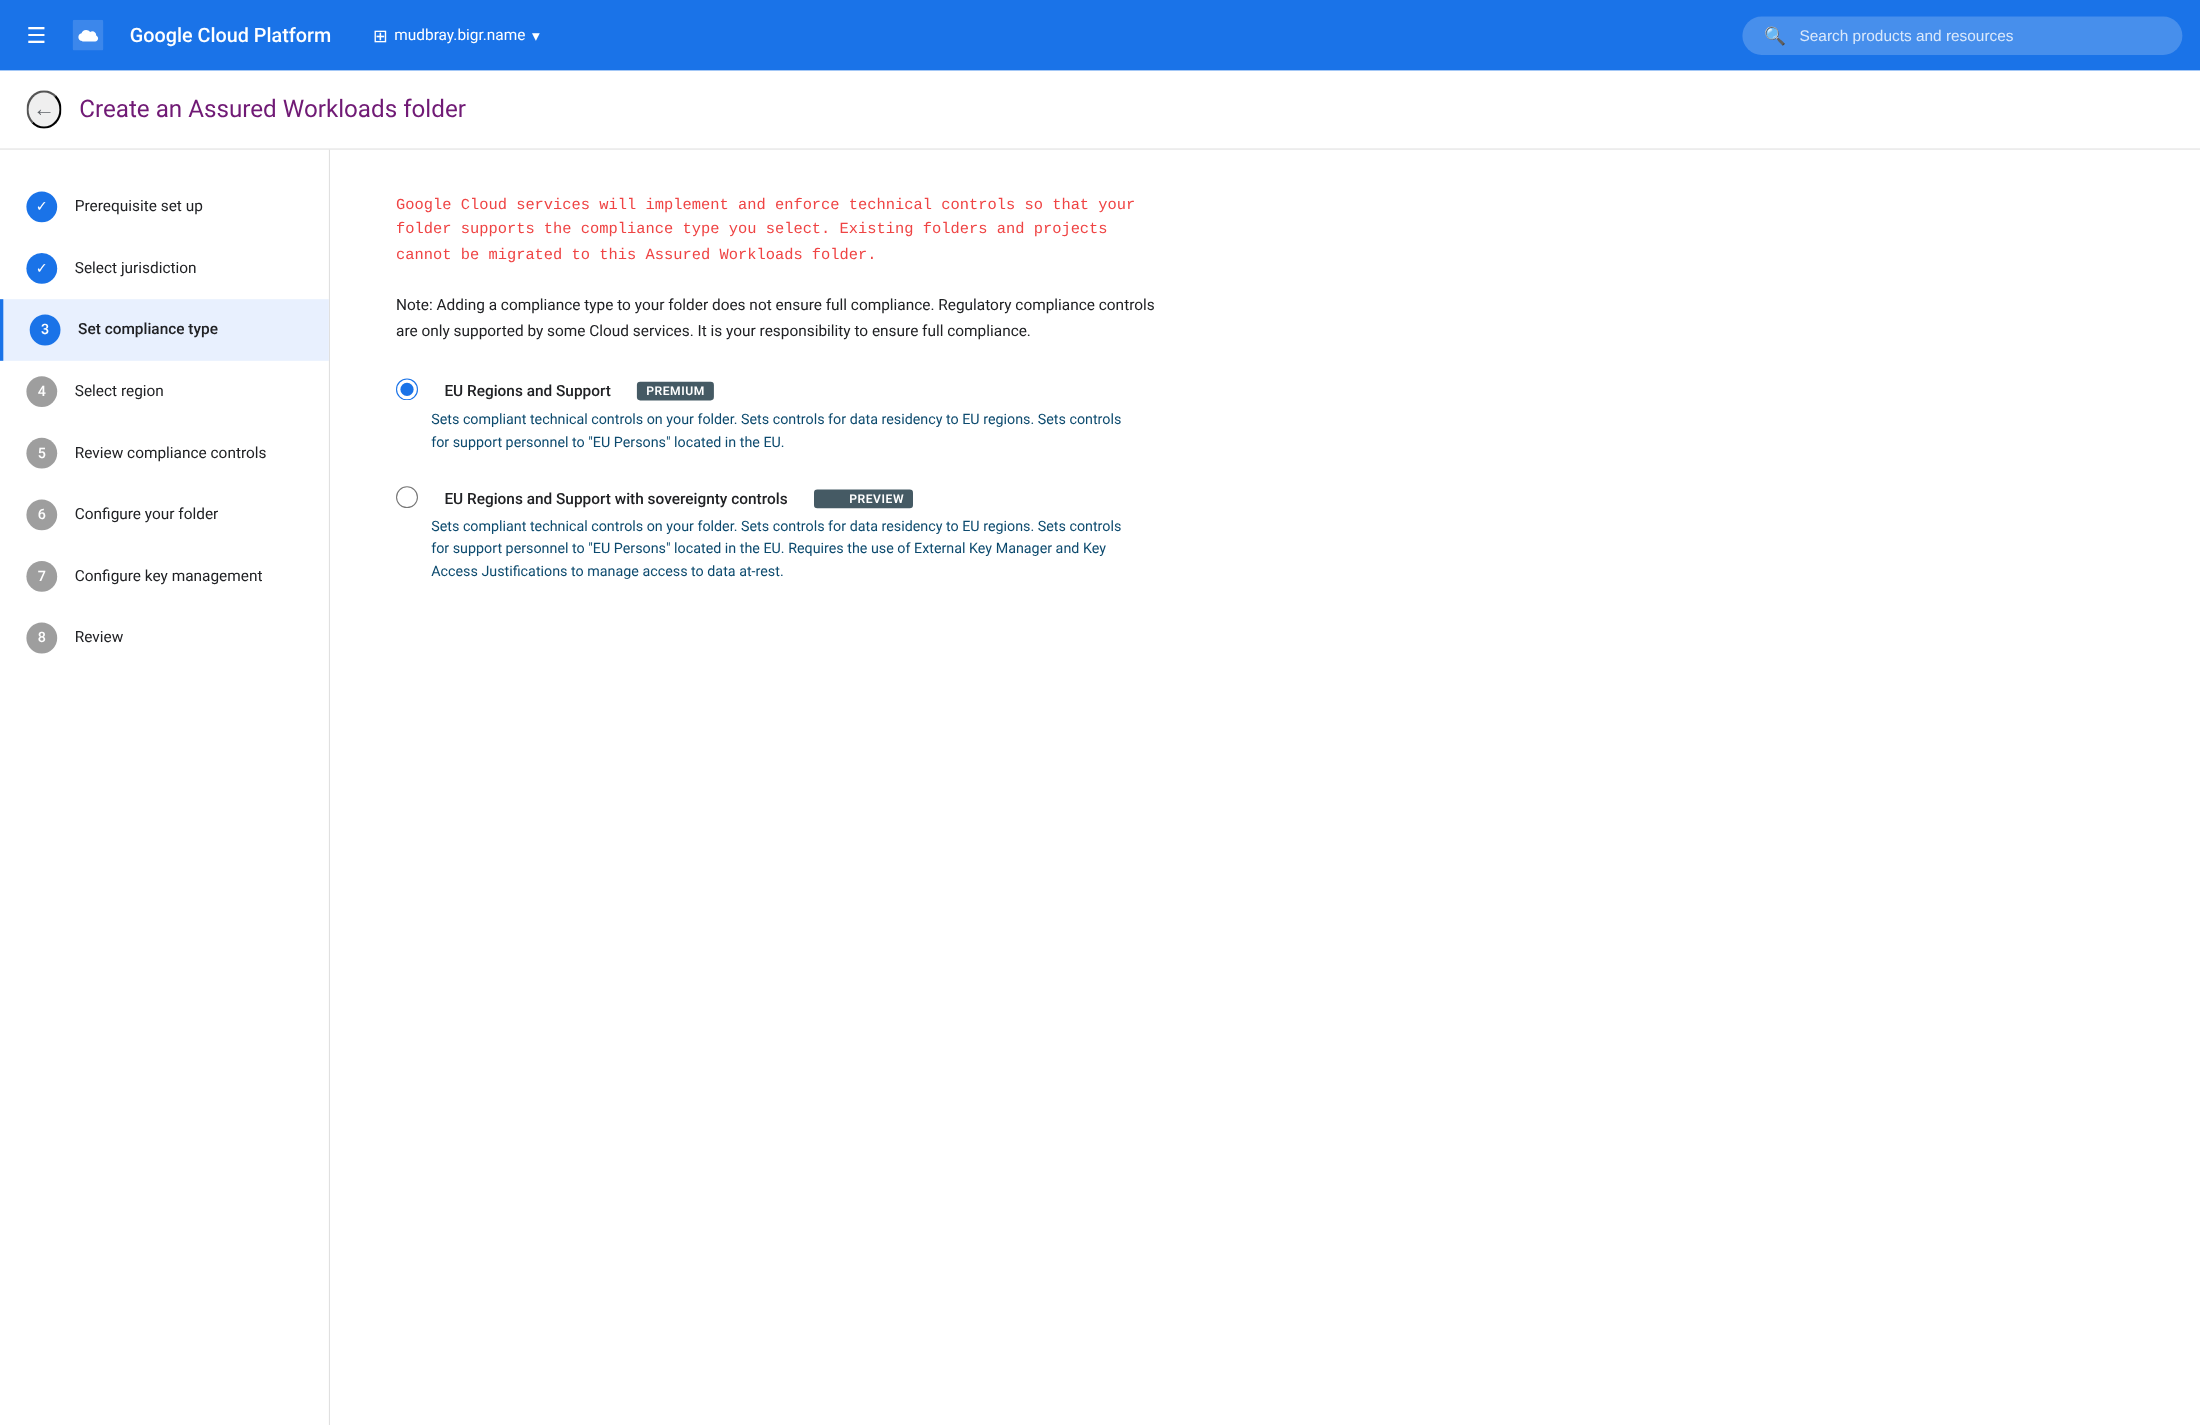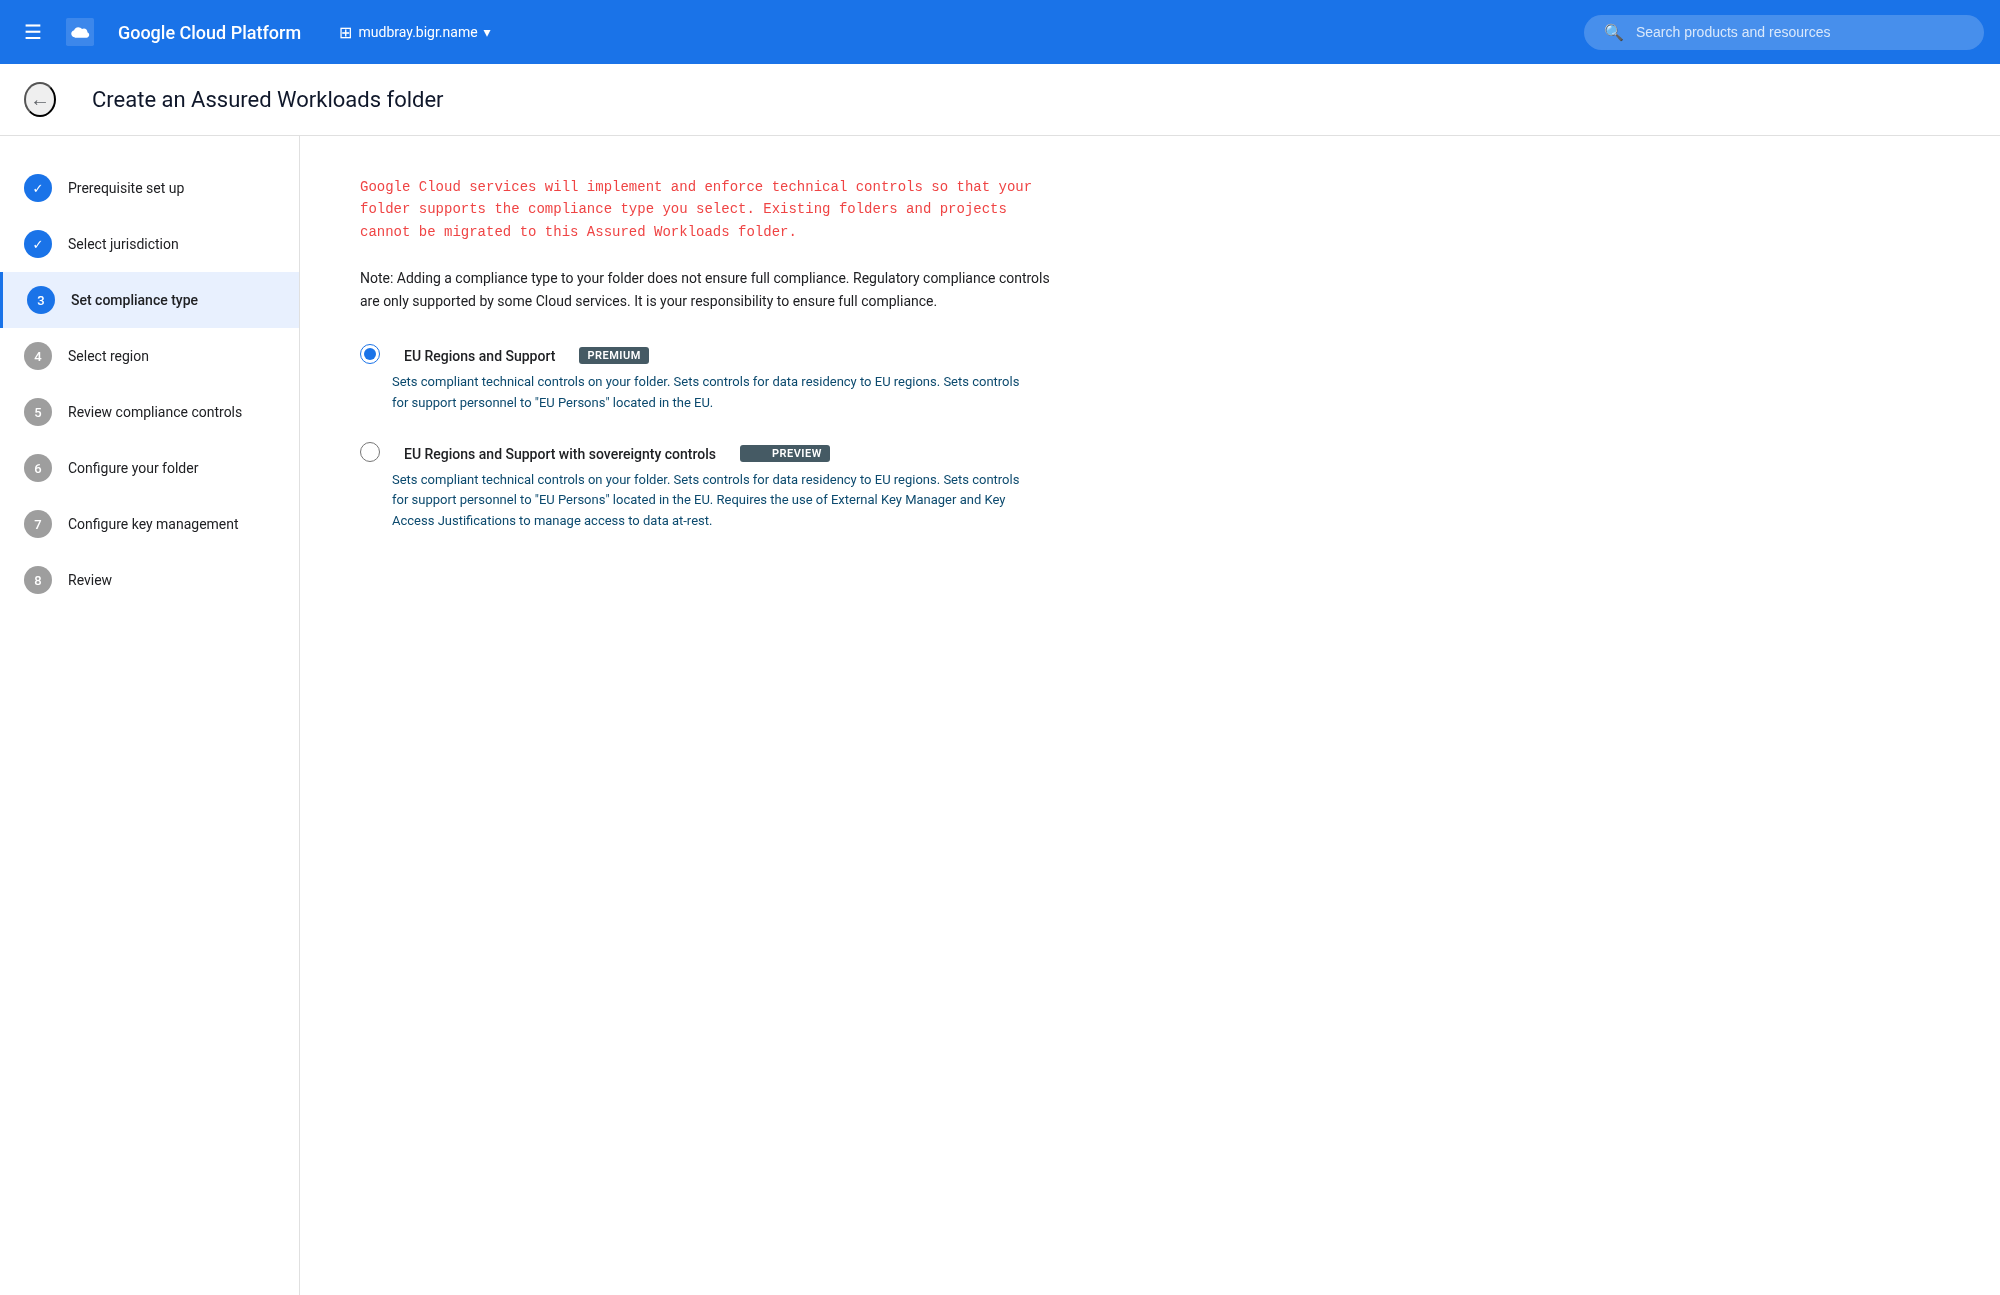--- a/index.html
+++ b/index.html
@@ -82,22 +82,21 @@
       cursor: pointer;
       padding: 4px;
       border-radius: 50%;
       display: flex;
       align-items: center;
       justify-content: center;
     }
     .page-title {
       font-size: 22px;
       font-weight: 400;
-      color: #0f172a;
-      margin-left: 20px;
+      color: #701a75;
     }
 
     
     .main-layout {
       display: flex;
       height: calc(100vh - 128px);
     }
 
     
     .sidebar {

